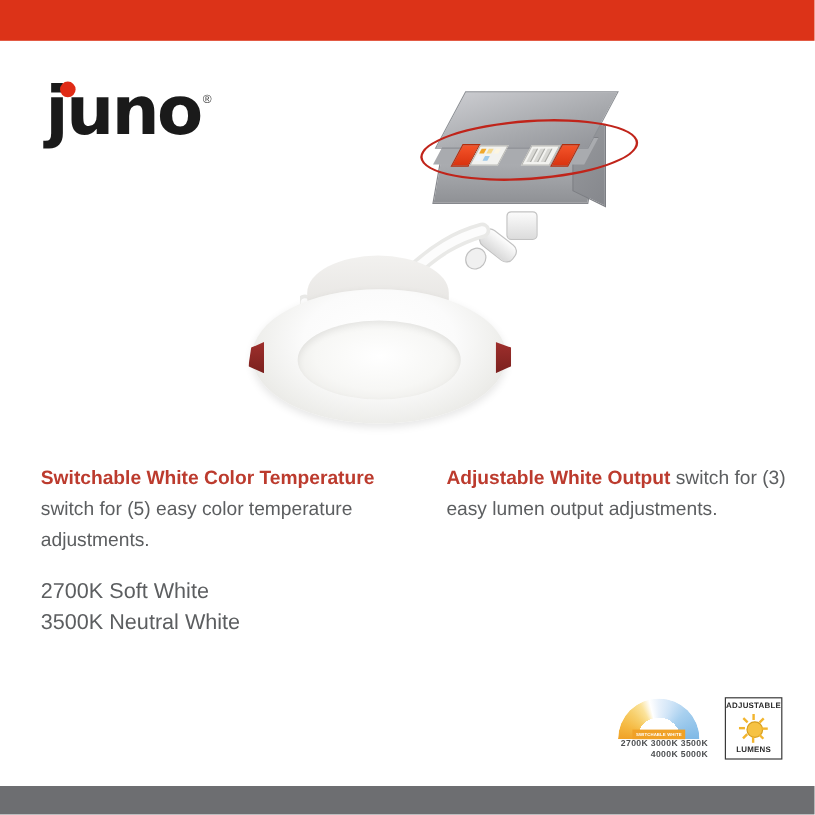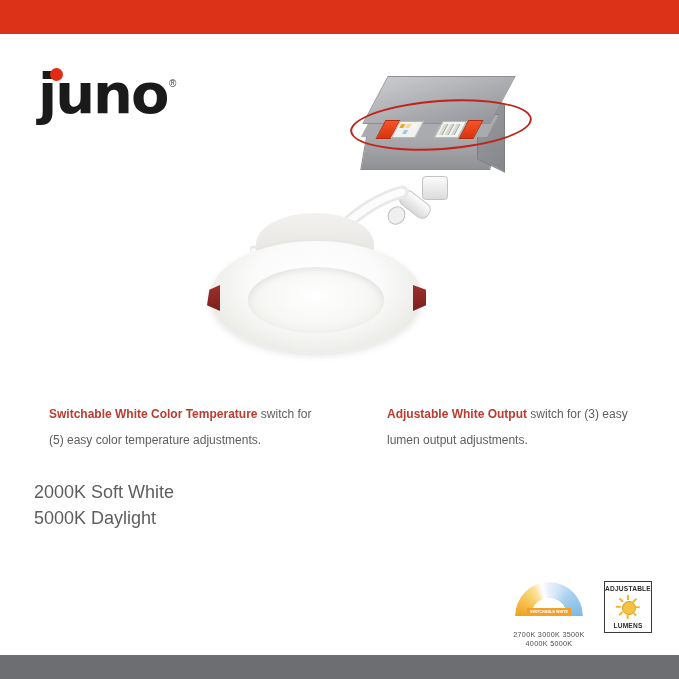--- a/index.html
+++ b/index.html
@@ -271,24 +271,24 @@
 
   
   .col {
     position: absolute;
     top: 386px;
   }
   .col-left { left: 34px; width: 300px; }
   .col-right { left: 372px; width: 290px; }
 
   .headline {
-    font-size: 12px;
+    font-size: 16px;
     line-height: 26px;
     color: #5c5e60;
-    margin: 15px;
+    margin: 0;
     font-weight: 400;
   }
   .headline .hl {
     color: #bc3b2e;
     font-weight: 700;
   }
 
   .opt-list {
     position: absolute;
     top: 480px;
@@ -336,26 +336,26 @@
     font-size: 3.6px;
     letter-spacing: 0.1px;
     color: #ffffff;
     font-weight: 700;
     font-family: "Liberation Sans", sans-serif;
     white-space: nowrap;
   }
   .cct-kv {
     position: absolute;
     left: 0;
-    top: 49px;
+    top: 34px;
     width: 82px;
-    text-align: center;
+    text-align: right;
     color: #4c4e50;
     font-size: 7.2px;
-    font-weight: 400;
+    font-weight: 700;
     line-height: 8.6px;
     letter-spacing: 0.3px;
     font-family: "Liberation Sans", sans-serif;
   }
 
   .badge-lumens {
     position: absolute;
     left: 604px;
     top: 581px;
     width: 48px;
@@ -461,22 +461,22 @@
       <div class="clip clip-l"></div>
       <div class="clip clip-r"></div>
     </div>
   </div>
 
   <div class="col col-left">
     <p class="headline"><span class="hl">Switchable White Color Temperature</span><span> switch for (5) easy color temperature adjustments.</span></p>
   </div>
 
   <div class="opt-list opt-list-left">
-    <div class="opt-item">2000K Soft White</div>
-    <div class="opt-item">5000K Daylight</div>
+    <div class="opt-item">2700K Soft White</div>
+    <div class="opt-item">3500K Neutral White</div>
   </div>
 
   <div class="col col-right">
     <p class="headline"><span class="hl">Adjustable White Output</span><span> switch for (3) easy lumen output adjustments.</span></p>
   </div>
 
 
   <div class="badge-cct">
     <div class="cct-arc"></div>
     <div class="cct-band">

